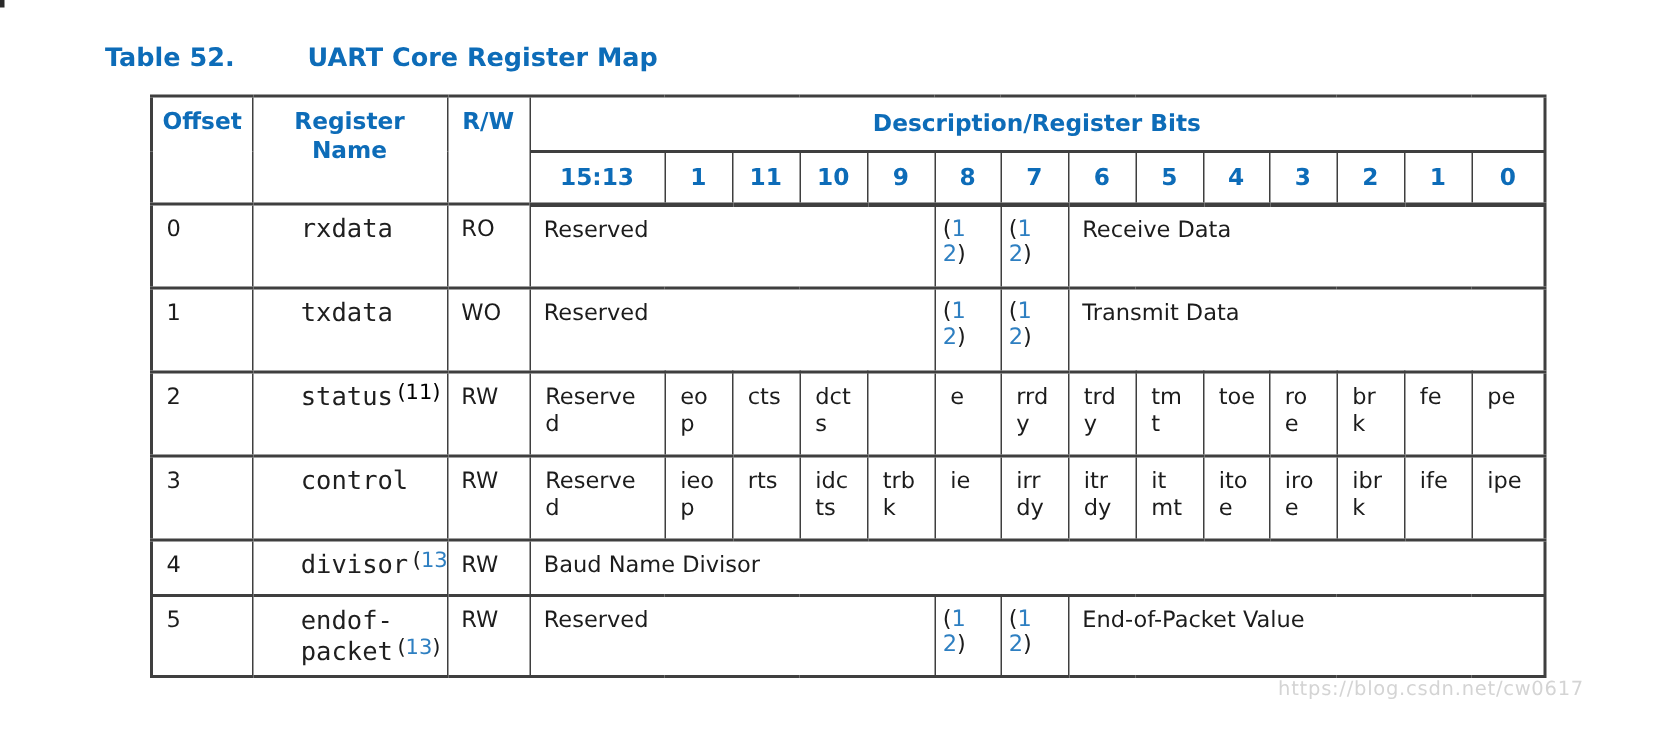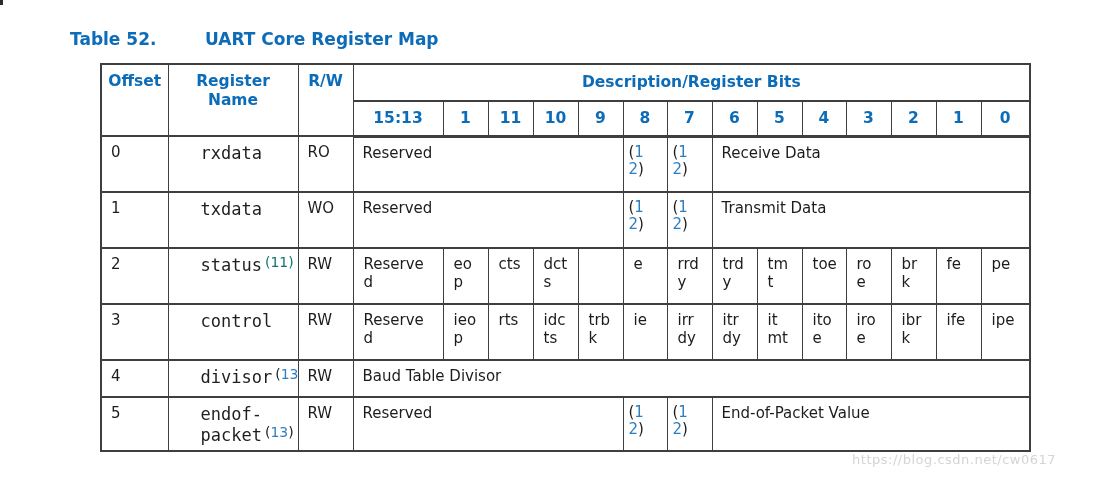--- a/index.html
+++ b/index.html
@@ -28,21 +28,21 @@
 
   tbody td { vertical-align:top; padding:6px 4px 3px 9px; }
   td.name-cell { padding-left:32px; }
   td.bitfield-cell { padding-left:10px; padding-right:3px; }
   td.fn-cell { padding-left:5px; line-height:1.15; }
 
   .mono { font-family:"DejaVu Sans Mono", monospace; font-size:17px; color:#1f1f1f; }
   .pre { white-space:pre-line; }
   sup.fn { font-family:"DejaVu Sans", sans-serif; font-size:14px; vertical-align:4px; margin-left:3px; line-height:1; }
   .fn-blue { color:#2e7fc1; }
-  .fn-black { color:#0f766e; }
+  .fn-black { color:#000000; }
   .paren { color:#1c1c1c; }
 
   tr.h37 { height:37px; } tr.h35 { height:35px; }
   tr.h56 { height:56px; } tr.h54 { height:54px; }
 
   .watermark { position:absolute; top:452px; right:49px; font-size:13px; color:#d4d4d4; letter-spacing:0.5px; }
 </style>
 </head>
 <body>
 
@@ -174,21 +174,21 @@
       <td class="bitfield-cell pre">ibr
 k</td>
       <td class="bitfield-cell pre">ife</td>
       <td class="bitfield-cell pre">ipe</td>
     </tr>
 
     <tr class="h37">
       <td>4</td>
       <td class="name-cell"><span class="mono">divisor</span><sup class="fn"><span class="paren">(</span><span class="fn-blue">13</span><span class="paren">)</span></sup></td>
       <td>RW</td>
-      <td colspan="14">Baud Table Divisor</td>
+      <td colspan="14">Baud Name Divisor</td>
     </tr>
 
     <tr class="h54">
       <td>5</td>
       <td class="name-cell"><span class="mono pre">endof-
 packet</span><sup class="fn"><span class="paren">(</span><span class="fn-blue">13</span><span class="paren">)</span></sup></td>
       <td>RW</td>
       <td colspan="5">Reserved</td>
       <td class="fn-cell"><span class="paren">(</span><span class="fn-blue">1</span><br><span class="fn-blue">2</span><span class="paren">)</span></td>
       <td class="fn-cell"><span class="paren">(</span><span class="fn-blue">1</span><br><span class="fn-blue">2</span><span class="paren">)</span></td>

